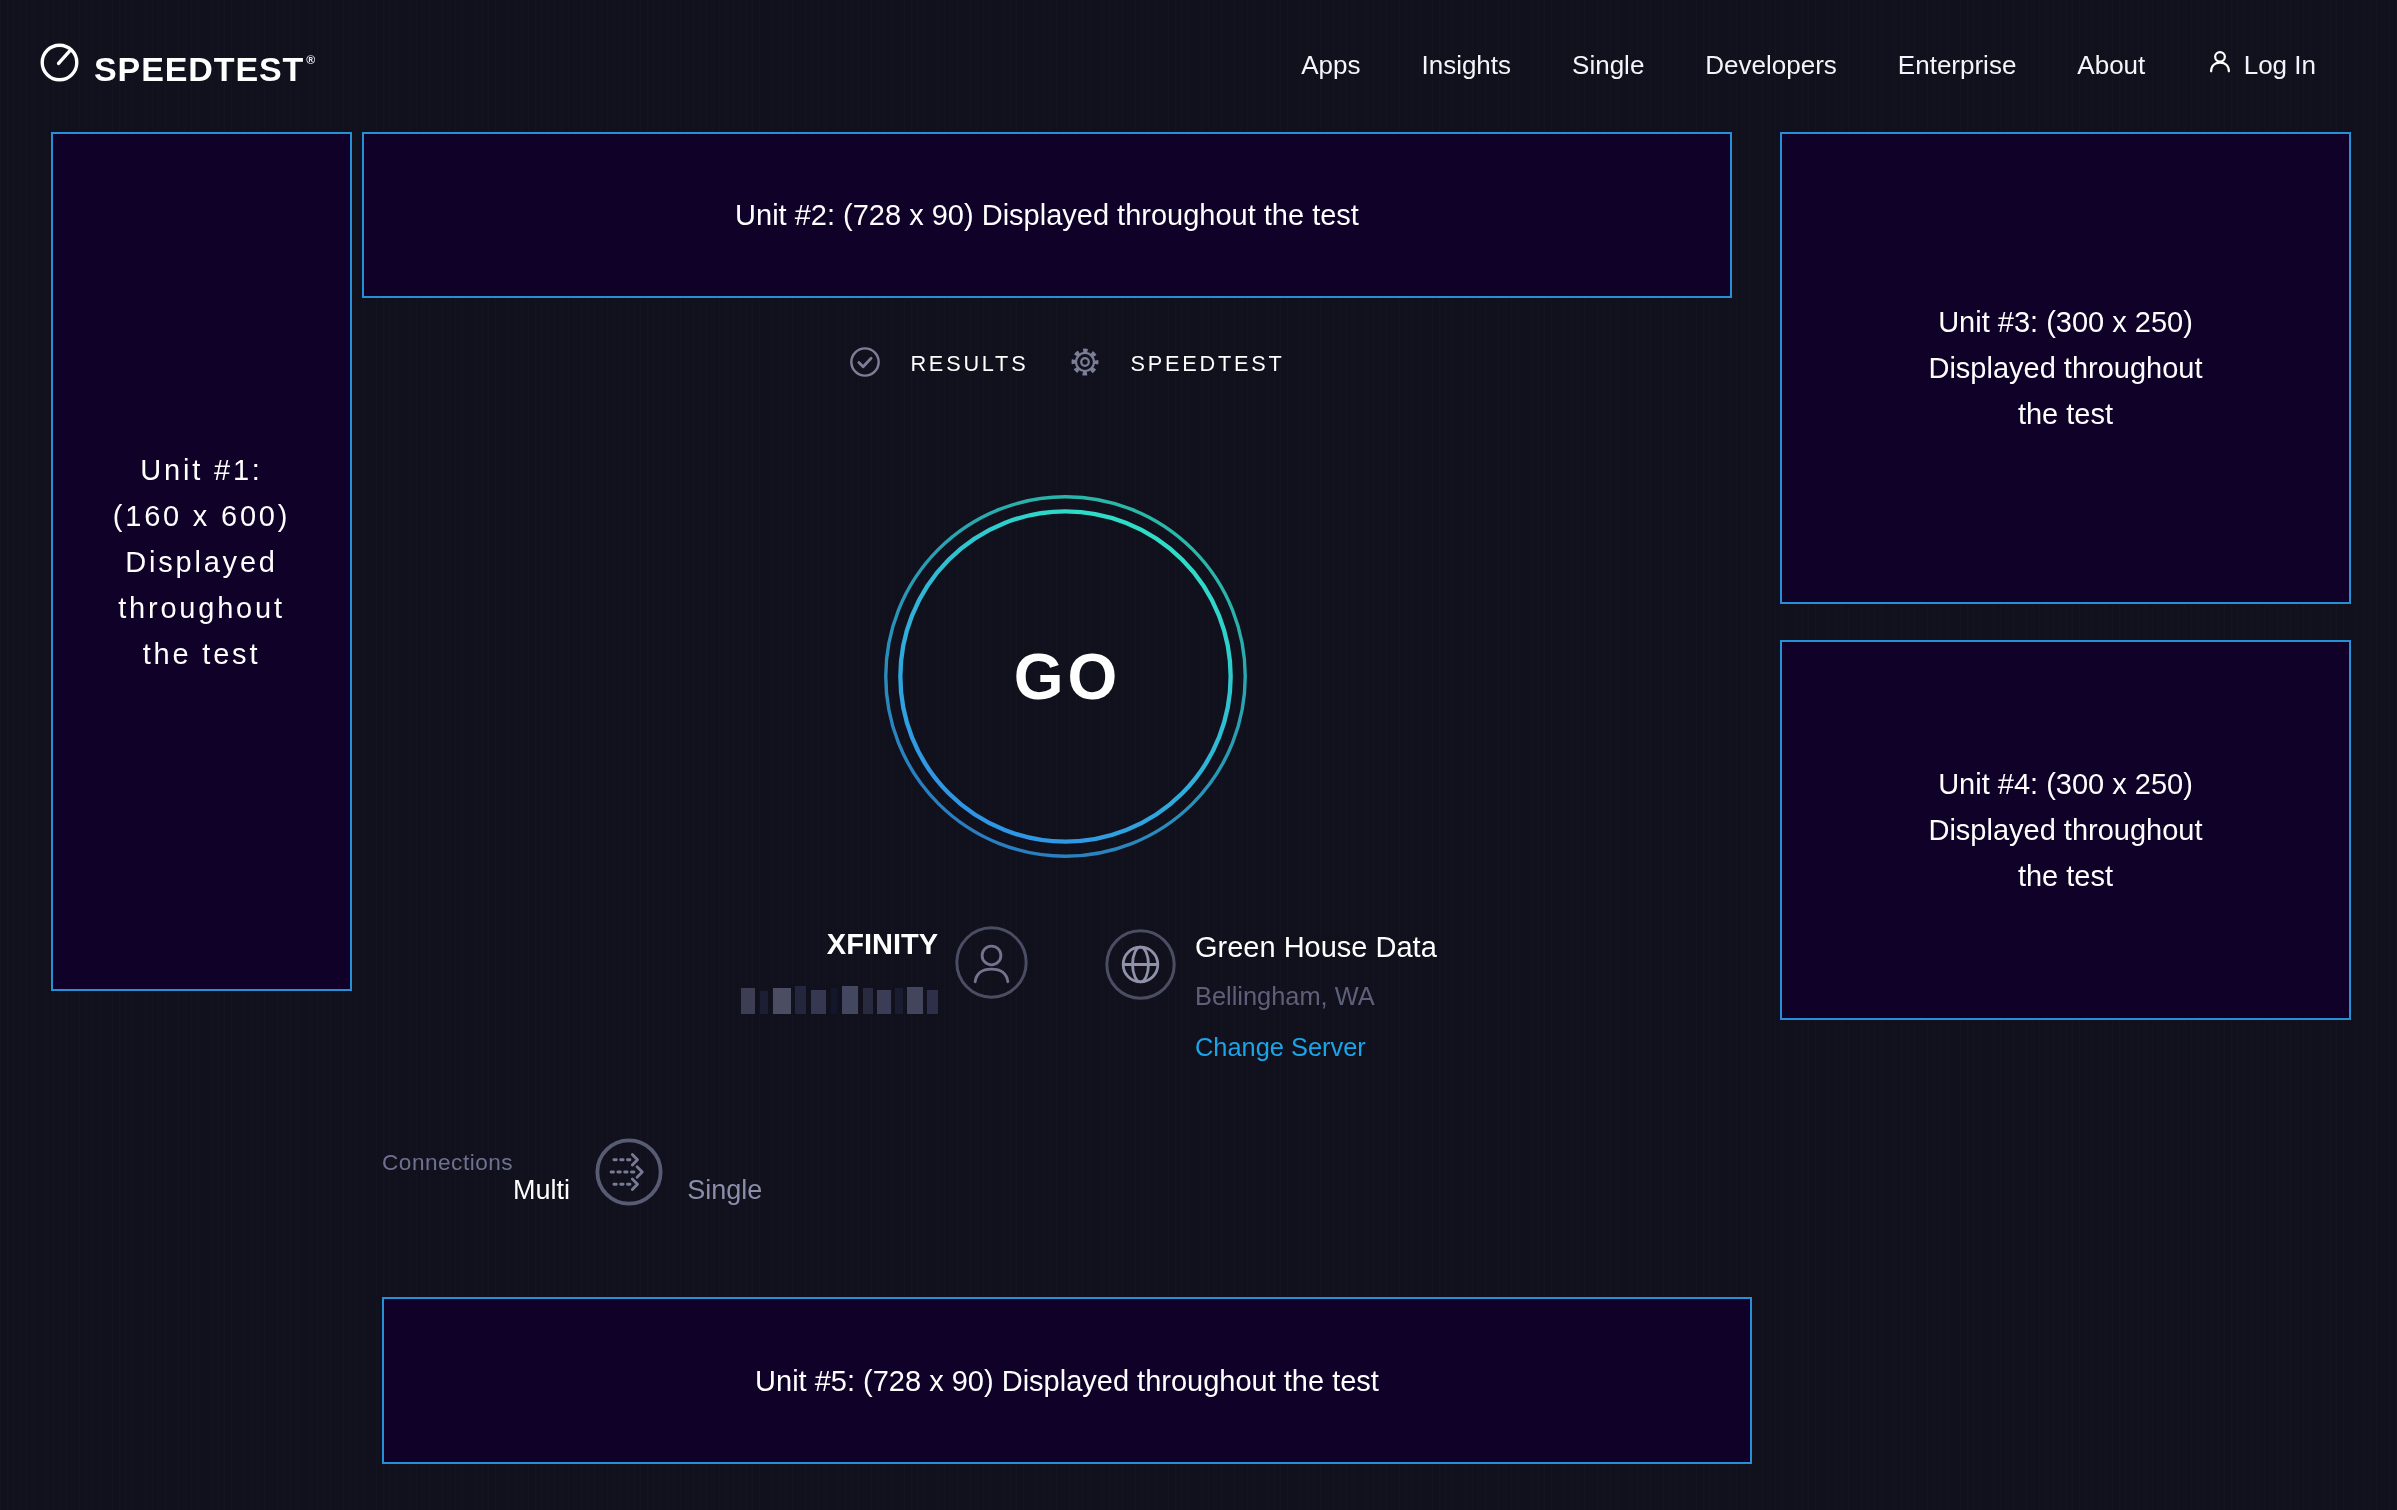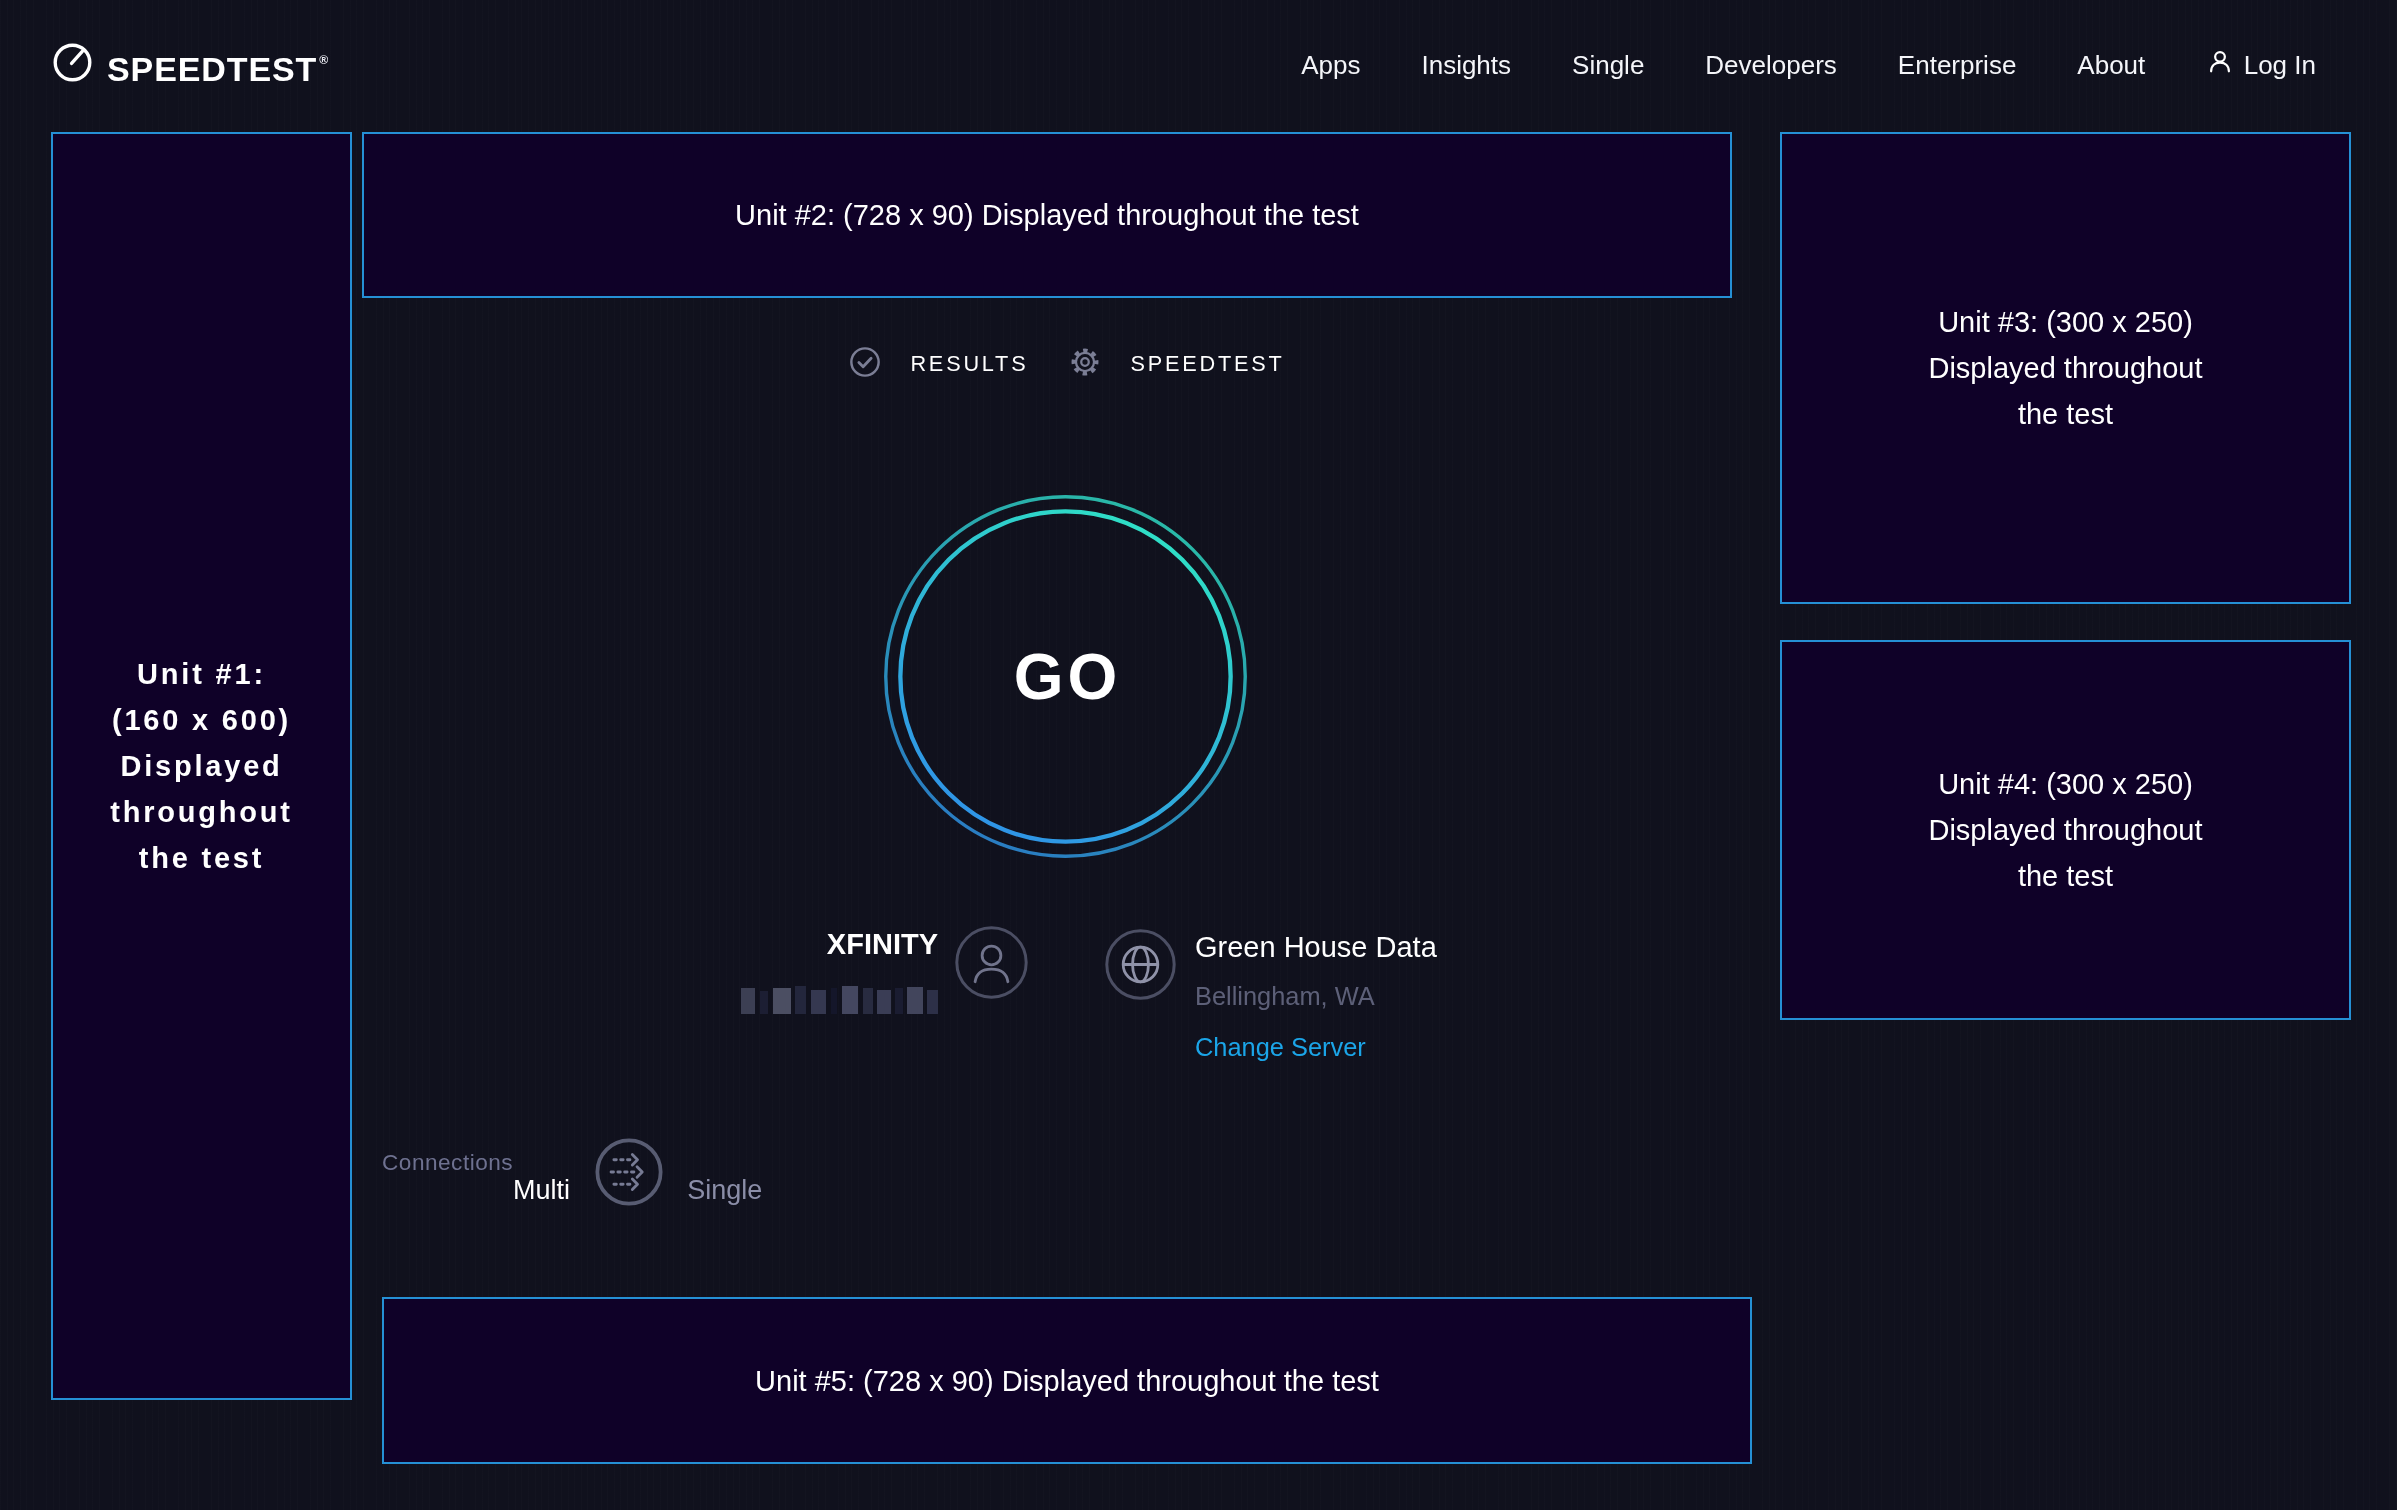--- a/index.html
+++ b/index.html
@@ -12,38 +12,38 @@
   }
   #page::after {
     content:""; position:absolute; inset:0; pointer-events:none;
     background:repeating-linear-gradient(90deg, rgba(255,255,255,0.013) 0 0.9px, transparent 0.9px 6.6px);
   }
 
   
   .header {
     position:absolute; top:0; left:0; width:100%; height:130px;
     display:flex; align-items:center; justify-content:space-between;
-    padding:0 81px 0 51px; z-index:5;
+    padding:0 81px 0 38px; z-index:5;
   }
   .logo { display:flex; align-items:flex-start; gap:13px; cursor:pointer; }
   .logo svg { display:block; margin-top:1.9px; }
   .logo-text { font-size:34px; font-weight:700; letter-spacing:0.9px; color:#fff; line-height:43px; }
   .logo-tm { font-size:12.2px; vertical-align:17px; margin-left:1.9px; color:#e8e9f0; }
   .nav { display:flex; align-items:center; gap:61px; }
   .nav a { color:#f4f5f9; font-size:26px; text-decoration:none; cursor:pointer; white-space:nowrap; }
   .nav .login { display:flex; align-items:center; gap:9.4px; }
 
   
   .ad {
     position:absolute; background:#0f0128; border:2.8px solid #2590d5;
     display:flex; align-items:center; justify-content:center; text-align:center;
     cursor:pointer; z-index:2;
   }
   .ad-text { color:#fff; font-size:29px; line-height:46px; white-space:pre-line; }
-  .ad.unit1 { left:51px;   top:132px;  width:301px;  height:1268px;font-weight:bold; }
+  .ad.unit1 { left:51px;   top:132px;  width:301px;  height:859px; }
   .ad.unit1 .ad-text { letter-spacing:2.8px; }
   .ad.unit2 { left:362px;  top:132px;  width:1370px; height:166px; }
   .ad.unit3 { left:1780px; top:132px;  width:571px;  height:472px; }
   .ad.unit4 { left:1780px; top:640px;  width:571px;  height:380px; }
   .ad.unit5 { left:382px;  top:1297px; width:1370px; height:167px; }
 
   
   .tabs {
     position:absolute; left:382px; top:337px; width:1370px; height:53px;
     display:flex; align-items:center; justify-content:center; gap:41px; z-index:3;

